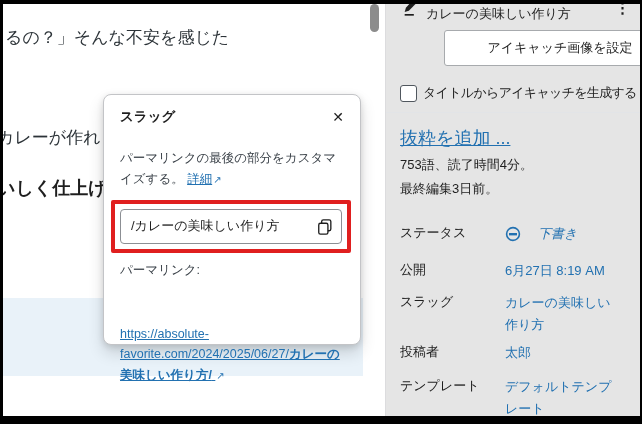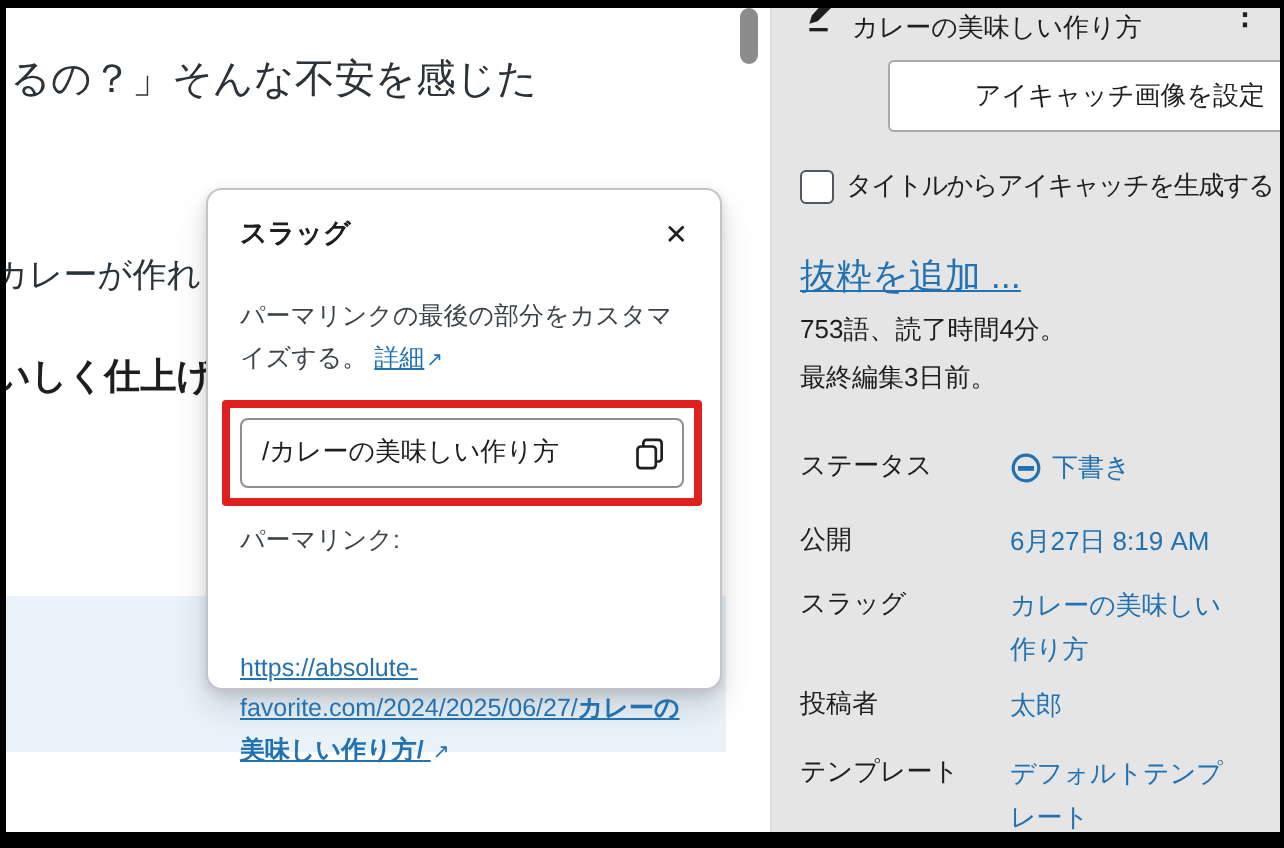--- a/index.html
+++ b/index.html
@@ -2,21 +2,21 @@
 <html><head>
 <meta charset="utf-8">
 <style>
   * { margin:0; padding:0; box-sizing:border-box; }
   body { font-family:"Liberation Sans", sans-serif; }
   .frame { position:relative; width:642px; height:424px; background:#000; overflow:hidden; }
   .screen { position:absolute; left:3px; top:4px; width:637px; height:412px; background:#fff; overflow:hidden; }
 
   
   .editor { position:absolute; left:0; top:0; width:382px; height:412px; background:#fff; }
-  .ed-line1 { position:absolute; left:2px; top:22px; font-size:20px; color:#2c3338; white-space:nowrap; }
+  .ed-line1 { position:absolute; left:2px; top:22px; font-size:17px; color:#2c3338; white-space:nowrap; }
   .ed-line2 { position:absolute; left:-6px; top:122px; font-size:17px; color:#2c3338; white-space:nowrap; }
   .ed-line3 { position:absolute; left:-6px; top:172px; font-size:18px; font-weight:700; color:#1e1e1e; white-space:nowrap; }
   .blue-band { position:absolute; left:0; top:294px; width:360px; height:78px; background:#e9f2f9; }
   .scroll-thumb { position:absolute; left:367px; top:0; width:9px; height:28px; background:#8c8c8c; border-radius:5px; }
   .divider-v { position:absolute; left:382px; top:0; width:1px; height:412px; background:#dcdcde; }
 
   
   .popover { position:absolute; left:100px; top:90px; width:258px; height:251px; background:#fff;
              border:1px solid #c3c4c7; border-radius:8px; padding:13px 16px;
              box-shadow:0 2px 6px rgba(0,0,0,.12), 0 8px 16px rgba(0,0,0,.14); z-index:5; }
@@ -50,21 +50,21 @@
   .cb-box { width:17px; height:17px; border:1px solid #50575e; border-radius:3px; background:#fff;
             appearance:none; -webkit-appearance:none; cursor:pointer; flex:0 0 auto; }
   .cb-label { font-size:13px; letter-spacing:-0.7px; color:#1e1e1e; white-space:nowrap; }
   .sb-divider { position:absolute; left:0; top:108px; width:254px; height:1px; background:#e2e4e7; }
   .excerpt { position:absolute; left:14px; top:122px; font-size:18px; }
   .stats1 { position:absolute; left:14px; top:152px; font-size:13px; color:#1e1e1e; }
   .stats2 { position:absolute; left:14px; top:176px; font-size:13px; color:#1e1e1e; }
   .meta-row { position:absolute; left:14px; width:232px; display:flex; align-items:flex-start; }
   .meta-label { flex:0 0 105px; font-size:13px; color:#1e1e1e; padding-top:1px; }
   .meta-value { width:112px; font-size:13px; line-height:1.7; color:#2271b1; cursor:pointer; }
-  .status-val { display:flex; align-items:center; gap:5px; }
+  .status-val { display:flex; align-items:center; gap:17px;font-style:italic; }
 </style>
 </head>
 <body>
 
 <div class="frame">
   <div class="screen">
 
     <div class="editor">
       <div class="ed-line1">るの？」そんな不安を感じた</div>
       <div class="ed-line2">カレーが作れ</div>

